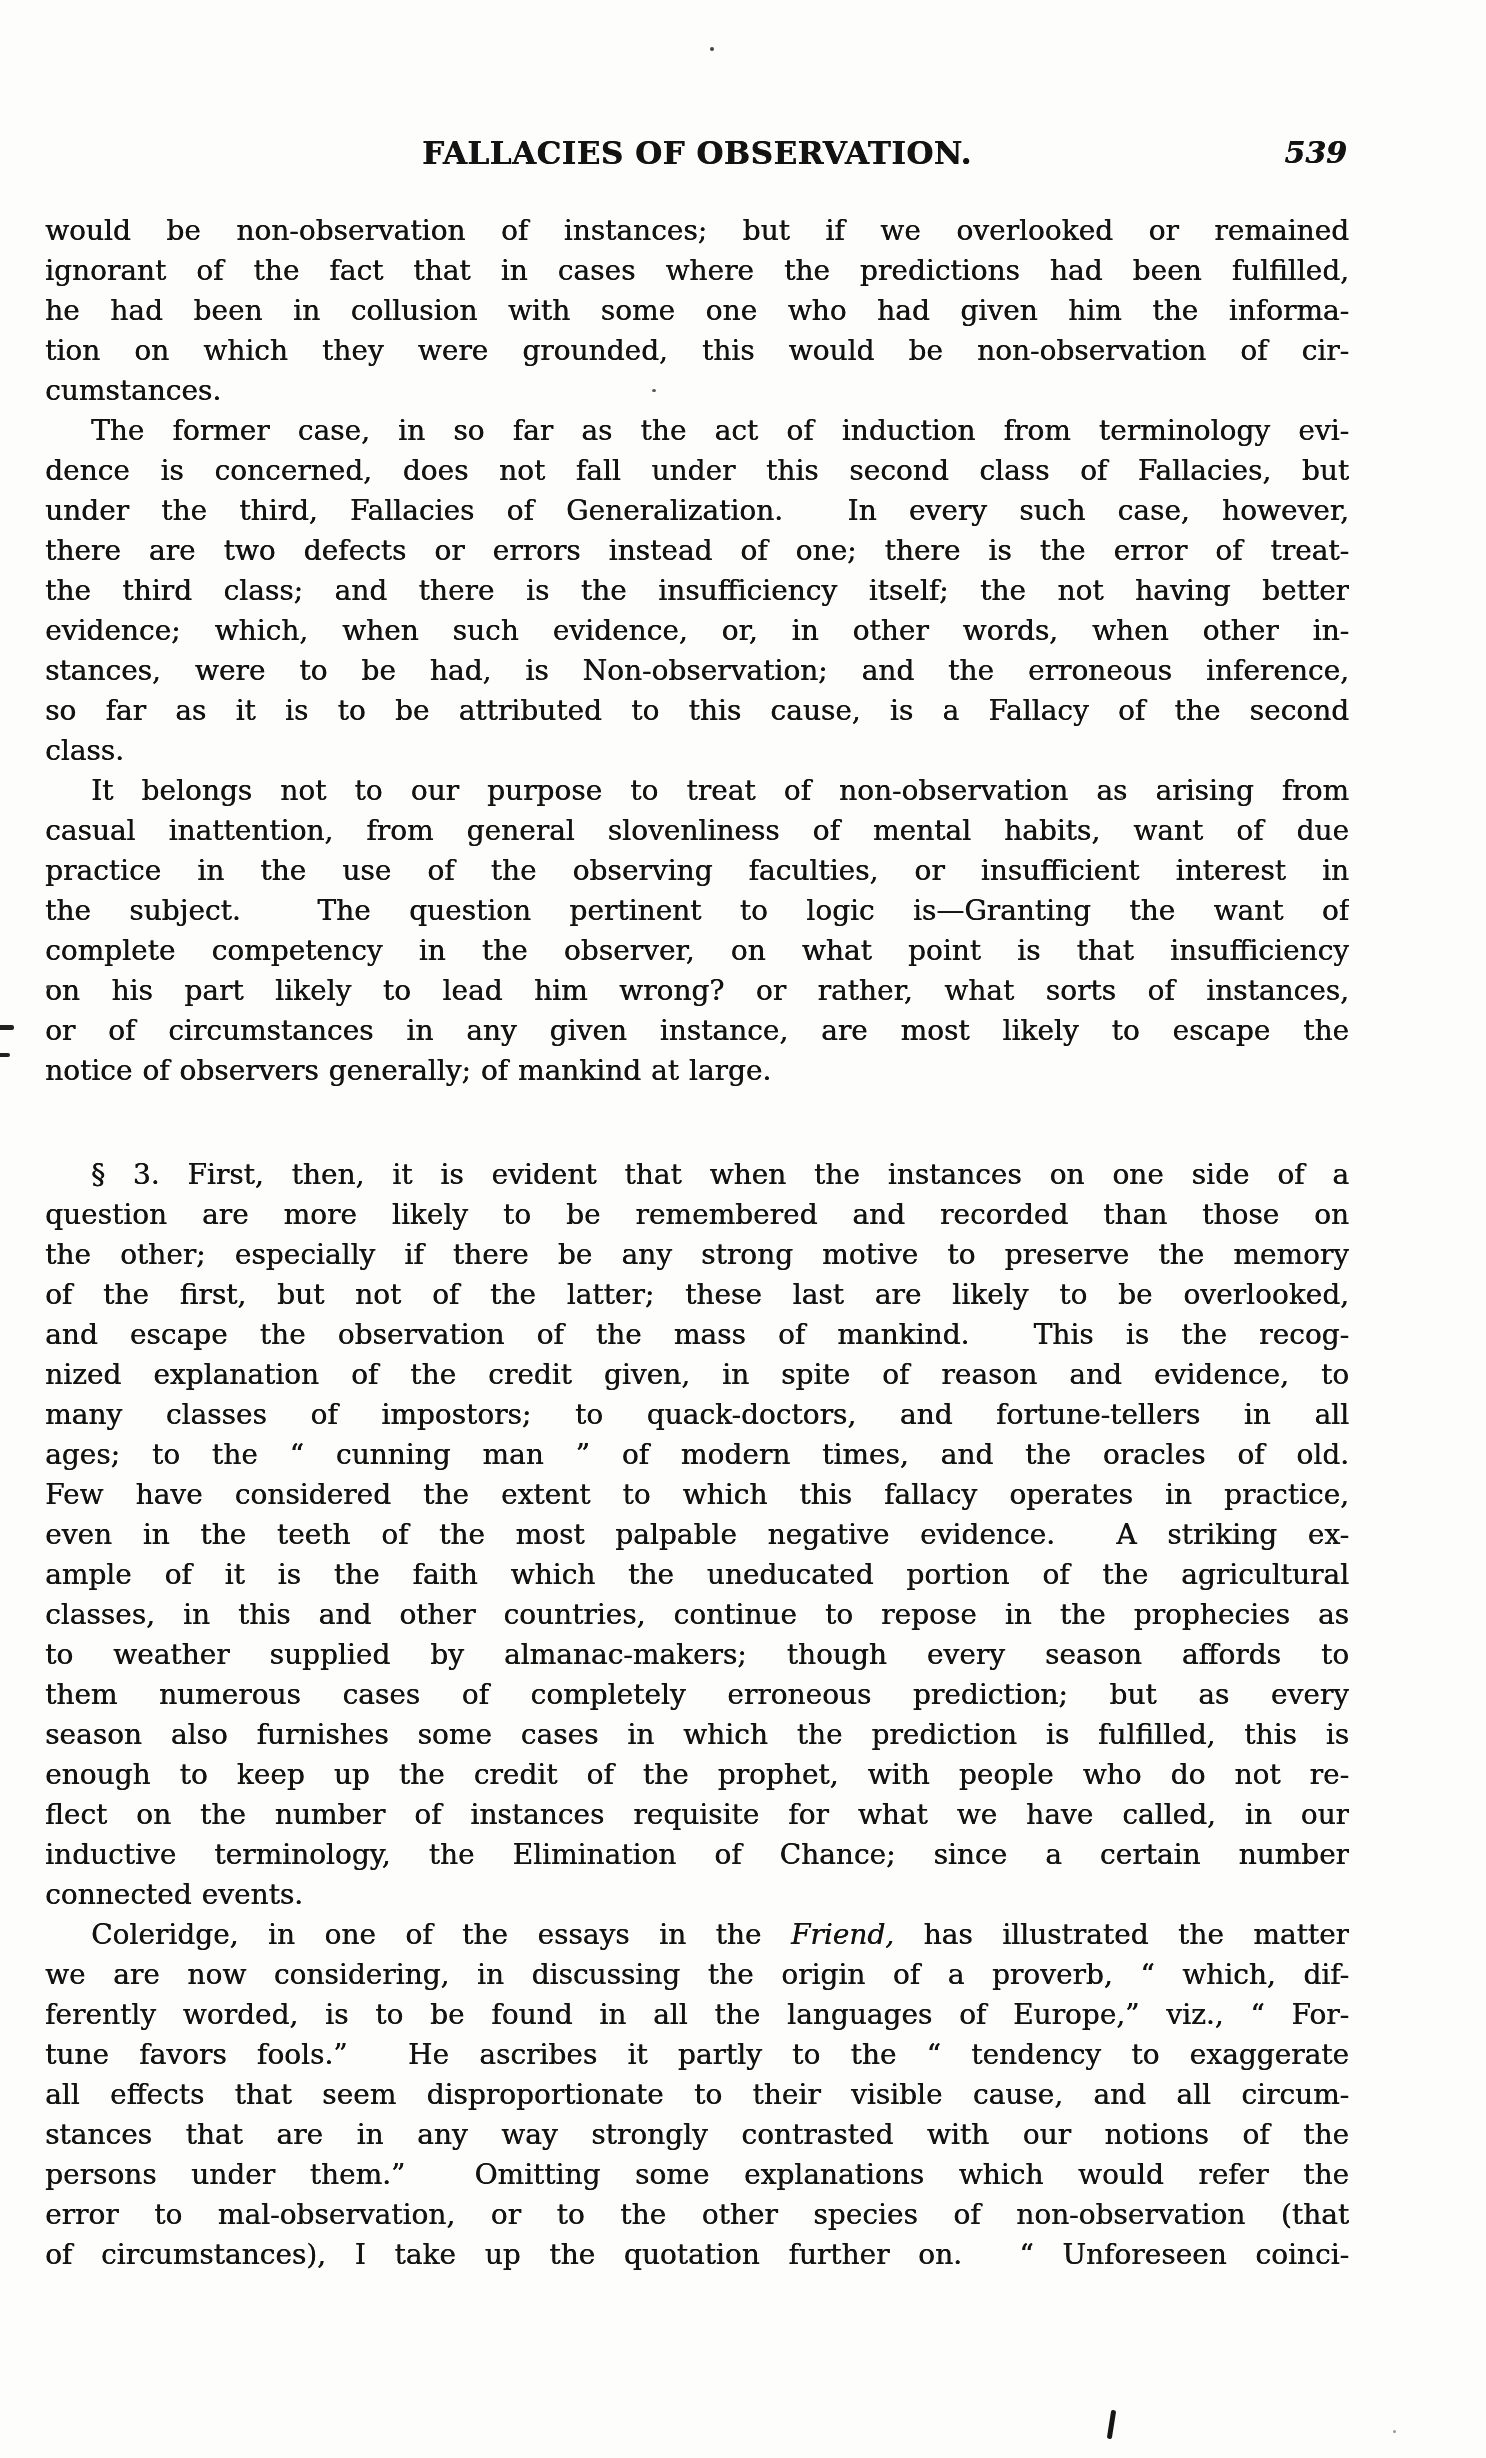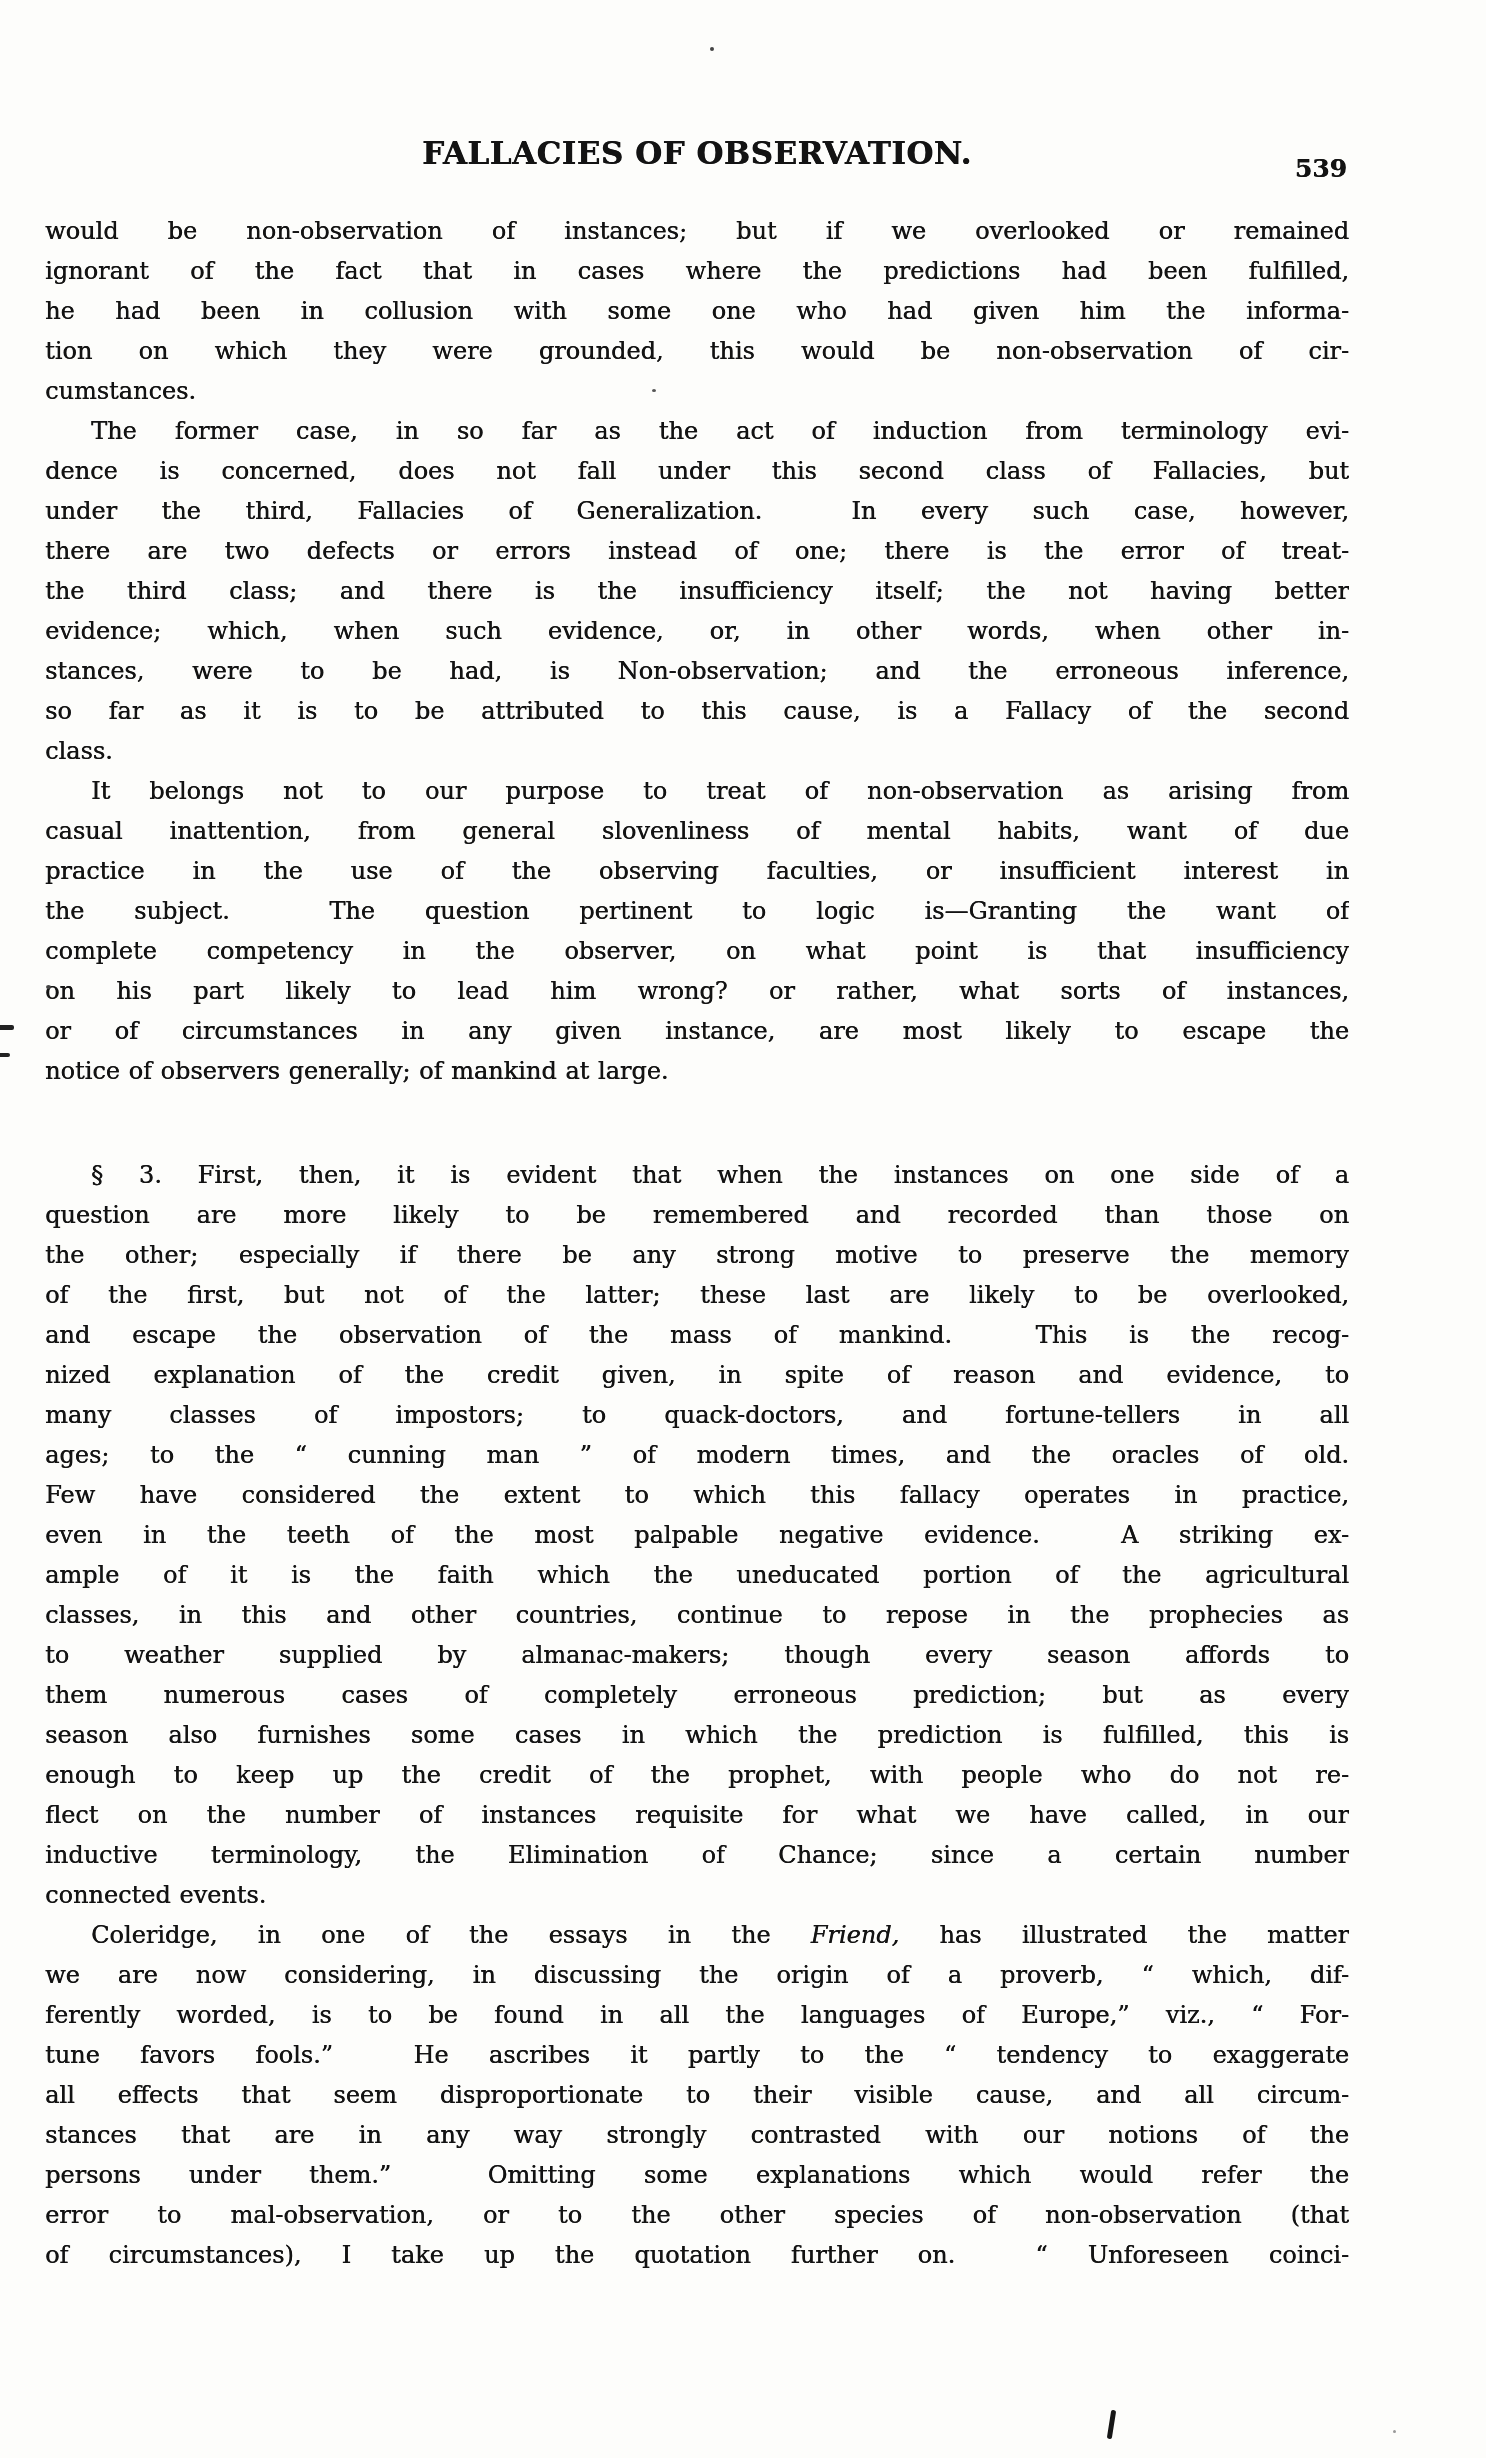--- a/index.html
+++ b/index.html
@@ -29,36 +29,37 @@
     text-align: center;
     font-size: 31px;
     font-weight: 700;
     letter-spacing: 0.5px;
     white-space: nowrap;
     text-shadow: 0.4px 0 0 currentColor;
   }
   .page-number {
     position: absolute;
     right: 2px;
-    top: 19px;
-    font-size: 25px;
+    top: 0;
+    font-size: 30px;
     font-weight: 700;
     text-shadow: 0.4px 0 0 currentColor;
+    font-style: italic;
   }
   
   .body-text {
     position: absolute;
     left: 45px;
     top: 211px;
     width: 1304px;
   }
   .paragraph { margin: 0; }
   .paragraph.space-before { margin-top: 64px; }
   .line {
-    font-size: 24px;
+    font-size: 28px;
     line-height: 40px;
     height: 40px;
     overflow: hidden;
     text-align: justify;
     text-align-last: justify;
     word-spacing: 1px;
     text-shadow: 0.4px 0 0 currentColor;
     white-space: normal;
   }
   .line.indent { text-indent: 46px; }

